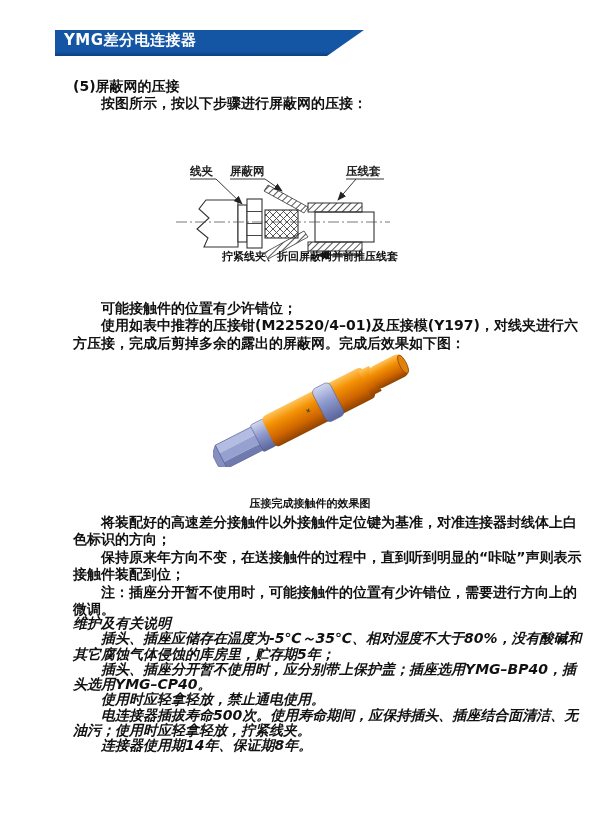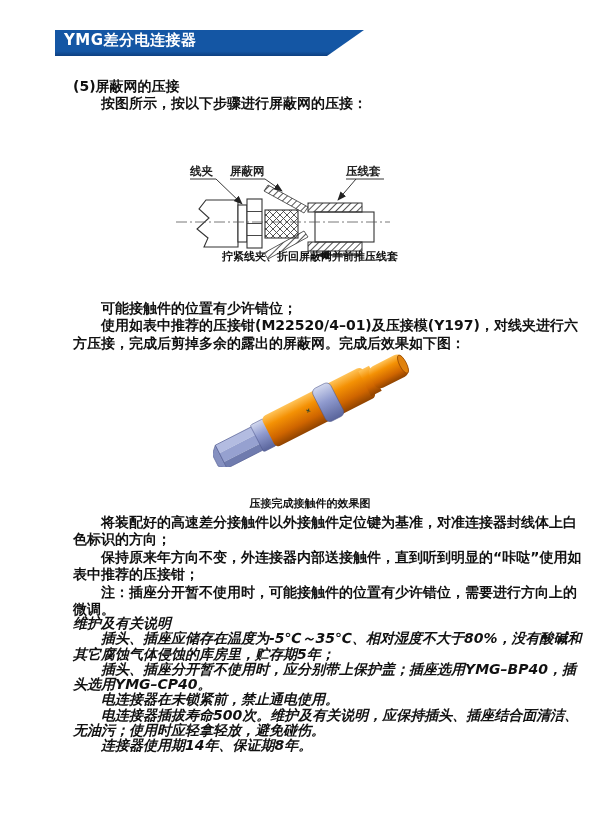--- a/index.html
+++ b/index.html
@@ -127,26 +127,26 @@
       <ellipse cx="101" cy="0" rx="3.5" ry="10" fill="#e0820e" stroke="#8f4300" stroke-width="0.7"></ellipse>
 
       <path d="M-6,-3 l3,3 m0,-3 l-3,3" stroke="#2e4630" stroke-width="0.9" fill="none"></path>
     </g>
   </svg>
 
   <div class="cap" style="top:483px;margin-top:13px;">压接完成接触件的效果图</div>
 
   <div class="tb" style="top:514px;">
     <p>将装配好的高速差分接触件以外接触件定位键为基准，对准连接器封线体上白色标识的方向；</p>
-    <p>保持原来年方向不变，外连接器内部送接触件，直到听到明显的“咔哒”使用如表中推荐的压接钳；</p>
+    <p>保持原来年方向不变，在送接触件的过程中，直到听到明显的“咔哒”声则表示接触件装配到位；</p>
     <p>注：插座分开暂不使用时，可能接触件的位置有少许错位，需要进行方向上的微调。</p>
   </div>
 
   <div class="tb maint" style="top:616px;">
     <p class="flush">维护及有关说明</p>
     <p>插头、插座应储存在温度为-5℃～35℃、相对湿度不大于80%，没有酸碱和其它腐蚀气体侵蚀的库房里，贮存期5年；</p>
     <p>插头、插座分开暂不使用时，应分别带上保护盖；插座选用YMG–BP40，插头选用YMG–CP40。</p>
-    <p>电连接器在未锁紧前，禁止通电使用。</p>
-    <p>电连接器插拔寿命500次。维护及有关说明，应保持插头、插座结合面清洁、无油污；使用时应轻拿轻放，避免碰伤。</p>
+    <p>使用时应轻拿轻放，禁止通电使用。</p>
+    <p>电连接器插拔寿命500次。使用寿命期间，应保持插头、插座结合面清洁、无油污；使用时应轻拿轻放，拧紧线夹。</p>
     <p>连接器使用期14年、保证期8年。</p>
   </div>
 
 </div>
 
 </body></html>

